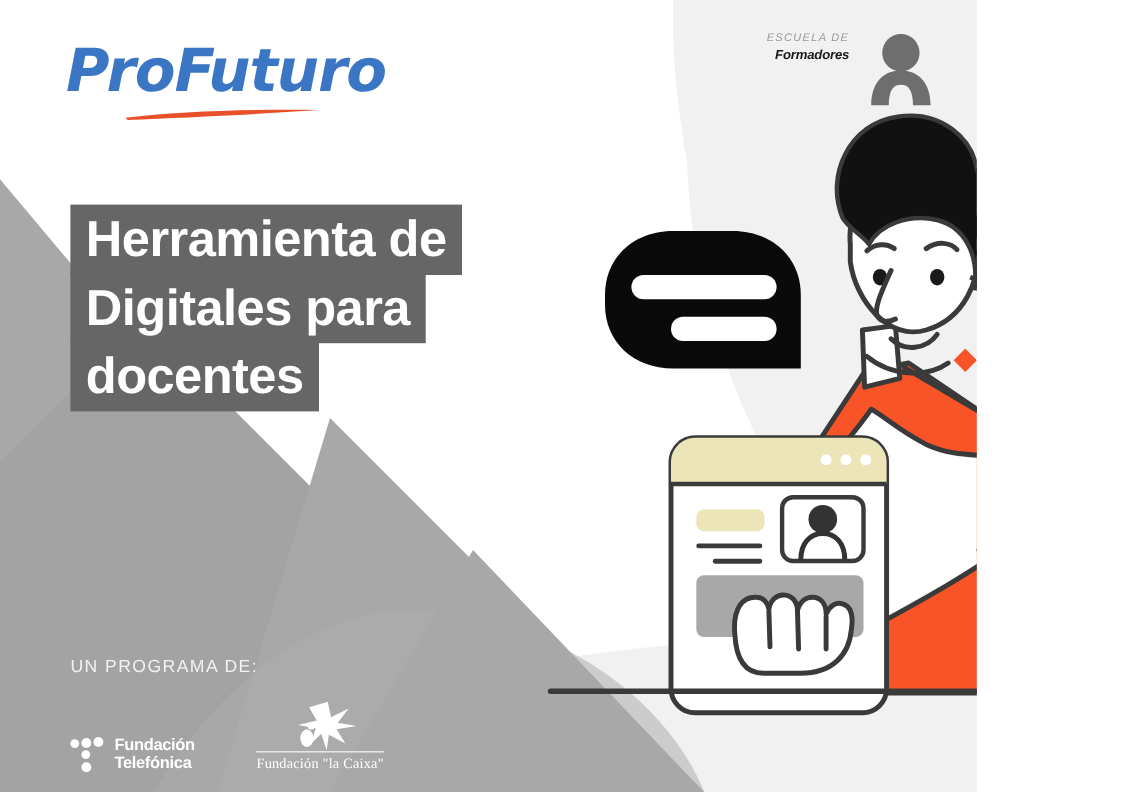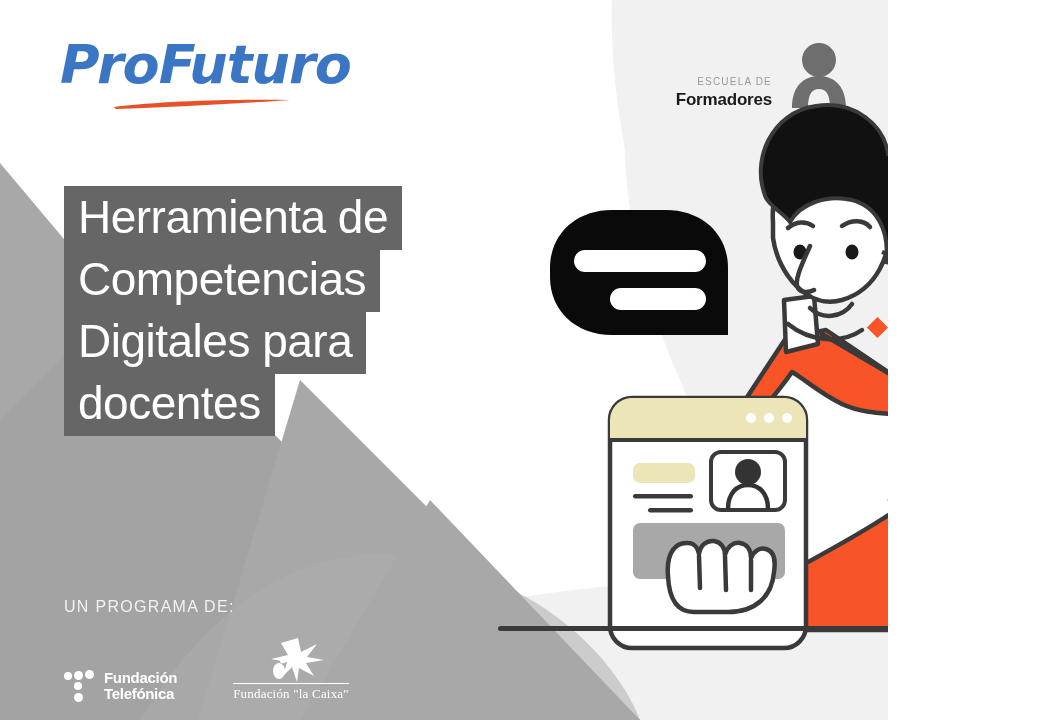--- a/index.html
+++ b/index.html
@@ -15,38 +15,38 @@
   #logo .word{
     font-family:"DejaVu Sans",sans-serif;
     font-style:italic;font-weight:700;
     font-size:54px;line-height:58px;
     color:#3b76c4;letter-spacing:-1px;
     white-space:nowrap;
   }
   #logo .swoosh{position:absolute;left:52px;top:62px;width:180px;height:12px;}
 
   
-  #ef{position:absolute;right:38px;top:42px;display:flex;align-items:flex-end;gap:16px;}
+  #ef{position:absolute;right:38px;top:30px;display:flex;align-items:flex-start;gap:16px;font-style:italic;}
   #ef .ef-text{text-align:right;line-height:1;}
   #ef .ef-top{font-size:10px;letter-spacing:1.2px;color:#9a9a9a;font-weight:400;display:block;margin-bottom:4px;}
-  #ef .ef-main{font-size:17px;font-weight:700;color:#1a1a1a;display:block;letter-spacing:-0.2px;}
+  #ef .ef-main{font-size:12px;font-weight:700;color:#1a1a1a;display:block;letter-spacing:-0.2px;}
   #ef .ef-icon{width:62px;height:66px;display:block;}
 
   
   #title{position:absolute;left:64px;top:186px;width:470px;}
   #title .ln{
     display:table;
     background:#666666;
     color:#ffffff;
     font-size:46px;
     line-height:1.0;
     padding:8px 14px 10px 14px;
     margin:0;
     white-space:nowrap;
-    font-weight:400;
+    font-weight:700;
     letter-spacing:-0.5px;
   }
   #title .ln.bold{font-weight:700;padding-bottom:6px;}
   #title .ln + .ln{margin-top:-2px;}
 
   
   #footer{position:absolute;left:64px;top:598px;width:320px;}
   #footer .prog{font-size:16px;letter-spacing:1.3px;color:#f2f2f2;font-weight:400;margin-bottom:22px;}
   #footer .logos{display:flex;align-items:flex-end;gap:56px;}
   .ft-logo{display:flex;align-items:center;gap:10px;}
@@ -102,21 +102,20 @@
       <span class="ef-main">Formadores</span>
     </div>
     <svg class="ef-icon" viewBox="0 0 62 66">
       <circle cx="31" cy="18" r="17" fill="#6e6e6e"></circle>
       <path d="M4 66 C4 44 16 34 31 34 C46 34 58 44 58 66 L42 66 C42 52 38 47 31 47 C24 47 20 52 20 66 Z" fill="#6e6e6e"></path>
     </svg>
   </div>
 
   <div id="title">
     <div class="ln">Herramienta de</div>
-    <div class="ln">Competencias</div>
     <div class="ln">Digitales para</div>
     <div class="ln">docentes</div>
   </div>
 
   <div id="footer">
     <div class="prog">UN PROGRAMA DE:</div>
     <div class="logos">
 
       <div class="ft-logo">
         <span class="ft-dots">

